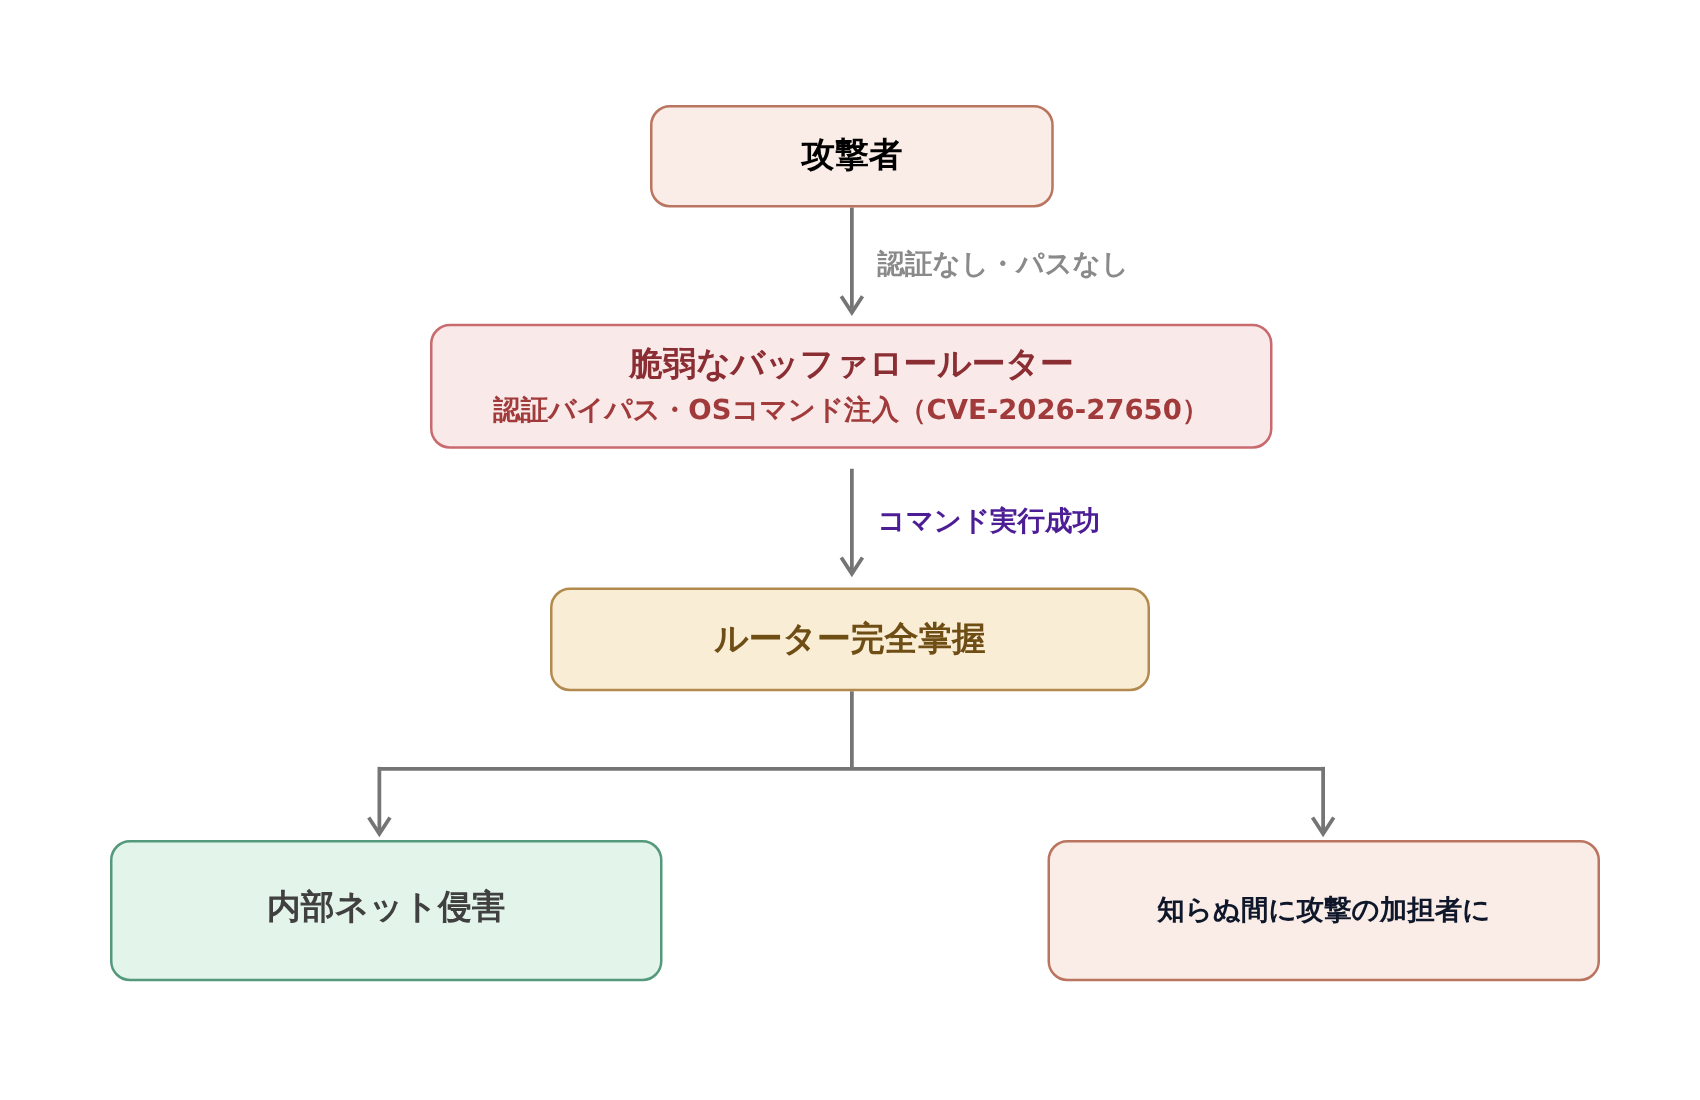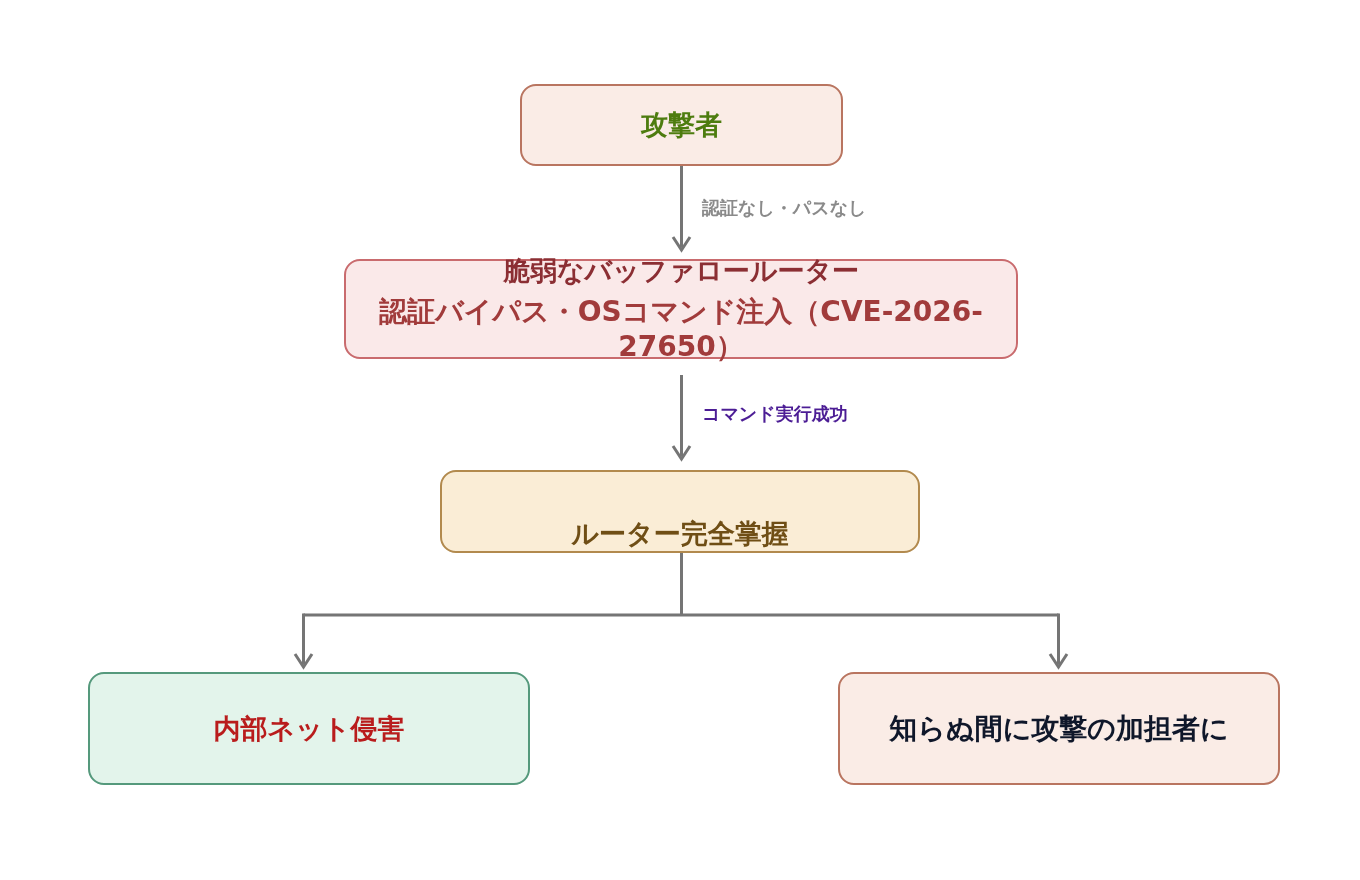--- a/index.html
+++ b/index.html
@@ -12,32 +12,32 @@
     border-radius:16px;
     border:2px solid #999;
     display:flex;
     flex-direction:column;
     align-items:center;
     justify-content:center;
     gap:6px;
     text-align:center;
   }
   .node .title{font-weight:700;font-size:27px;line-height:1.25;}
-  .node .subtitle{font-weight:600;font-size:28px;line-height:1.25;}
+  .node .subtitle{font-weight:600;font-size:22px;line-height:1.25;}
   .edge-label{
     position:absolute;
-    font-size:18px;
+    font-size:22px;
     font-weight:600;
     color:#8a8a8a;
     white-space:nowrap;
   }
   
   #node-attacker{left:520px;top:84px;width:323px;height:82px;}
   #node-router{left:344px;top:259px;width:674px;height:100px;}
-  #node-control{left:440px;top:470px;width:480px;height:83px;justify-content:flex-end;}
+  #node-control{left:440px;top:470px;width:480px;height:83px;}
   #node-internal{left:88px;top:672px;width:442px;height:113px;}
   #node-botnet{left:838px;top:672px;width:442px;height:113px;}
   #edge-label-1{left:702px;top:196px;}
   #edge-label-2{left:702px;top:402px;}
 </style>
 </head>
 <body>
 
 <div class="canvas">
 
@@ -53,37 +53,37 @@
       <polyline points="681.5,553 681.5,615"></polyline>
       <line x1="303.5" y1="615" x2="1058.5" y2="615"></line>
       <polyline points="303.5,613.5 303.5,664"></polyline>
       <polyline points="295,654 303.5,667 312,654"></polyline>
       <polyline points="1058.5,613.5 1058.5,664"></polyline>
       <polyline points="1050,654 1058.5,667 1067,654"></polyline>
     </g>
   </svg>
 
   <div class="node" id="node-attacker" style="background: rgb(250, 236, 230); border-color: rgb(185, 117, 96);">
-    <div class="title" style="color: #4d7c0f;">攻撃者</div>
+    <div class="title" style="color: #000000;">攻撃者</div>
   </div>
 
   <div class="edge-label" id="edge-label-1" style="color: rgb(138, 138, 138);">認証なし・パスなし</div>
 
   <div class="node" id="node-router" style="background: rgb(250, 233, 233); border-color: rgb(201, 107, 110);">
     <div class="title" style="color: rgb(139, 46, 51);">脆弱なバッファロールーター</div>
     <div class="subtitle" style="color: rgb(161, 59, 59);">認証バイパス・OSコマンド注入（CVE-2026-27650）</div>
   </div>
 
   <div class="edge-label" id="edge-label-2" style="color: #4c1d95;">コマンド実行成功</div>
 
   <div class="node" id="node-control" style="background: rgb(250, 237, 214); border-color: rgb(178, 138, 78);">
     <div class="title" style="color: rgb(111, 78, 21);">ルーター完全掌握</div>
   </div>
 
   <div class="node" id="node-internal" style="background: rgb(227, 244, 235); border-color: rgb(85, 153, 124);">
-    <div class="title" style="color: #b91c1c;">内部ネット侵害</div>
+    <div class="title" style="color: #404040; font-family: Liberation Mono, monospace;">内部ネット侵害</div>
   </div>
 
   <div class="node" id="node-botnet" style="background: rgb(250, 236, 230); border-color: rgb(185, 117, 96);">
     <div class="subtitle" style="color: #0f172a;">知らぬ間に攻撃の加担者に</div>
   </div>
 
 </div>
 
 </body></html>

